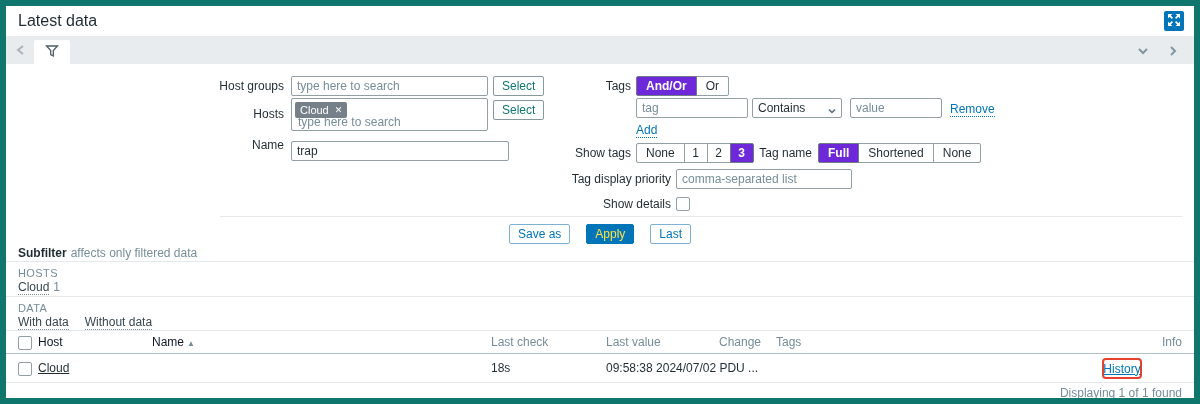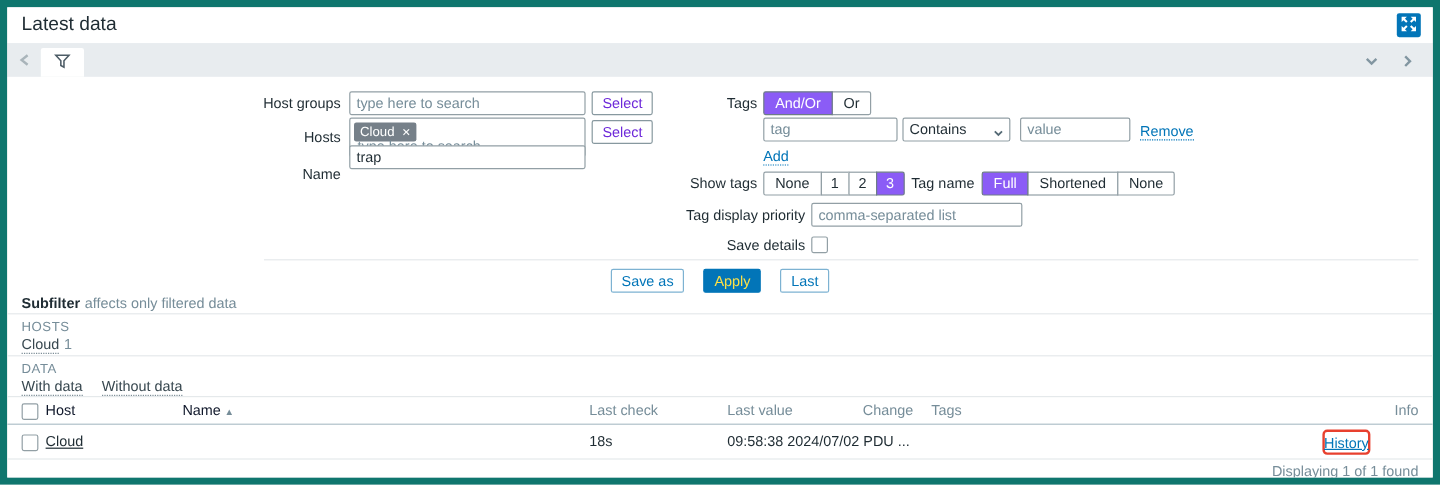--- a/index.html
+++ b/index.html
@@ -30,31 +30,31 @@
   .tinput { position:absolute; height:20px; border:1px solid #929fa5; border-radius:2px;
     padding:0 5px; font-family:"Liberation Sans", sans-serif; font-size:12px; color:#1f2c33; background:#fff; }
   .tinput::placeholder { color:#768d99; opacity:1; }
   .multiselect { position:absolute; left:285px; top:34px; width:197px; height:33px;
     border:1px solid #929fa5; border-radius:2px; background:#fff; }
   .chip { position:absolute; left:3px; top:3px; height:16px; line-height:16px; background:#768089;
     color:#fff; border-radius:2px; padding:0 5px; font-size:11px; display:flex; align-items:center; cursor:default; }
   .chip .x { margin-left:6px; font-size:9px; cursor:pointer; }
   .ms-placeholder { position:absolute; left:6px; top:16px; color:#768d99; }
   .btn { position:absolute; height:20px; padding:0 8px; background:#fff; border:1px solid #87989f;
-    border-radius:2px; font-size:12px; color:#6d28d9; display:inline-flex; align-items:center;
+    border-radius:2px; font-size:12px; color:#0f766e; display:inline-flex; align-items:center;
     justify-content:center; cursor:pointer; font-family:"Liberation Sans", sans-serif; }
   .btn-frame-blue { border-color:#7db2d2; color:#0275b8; }
   .btn-solid { background:#0275b8; border-color:#0275b8; color:#fde047; }
   .seg { position:absolute; display:inline-flex; height:20px; }
   .seg > div { height:20px; line-height:18px; padding:0 9px; border:1px solid #929fa5; background:#fff;
     margin-left:-1px; text-align:center; cursor:pointer; color:#1f2c33; }
   .seg > div:first-child { border-radius:2px 0 0 2px; margin-left:0; }
   .seg > div:last-child { border-radius:0 2px 2px 0; }
   .seg > div.num { padding:0; min-width:24px; }
-  .seg > div.sel { background:#8b5cf6; border-color:#6e7c87; color:#fff; position:relative; z-index:1; }
+  .seg > div.sel { background:#6d28d9; border-color:#6e7c87; color:#fff; position:relative; z-index:1;font-weight:bold; }
   .fakeselect { position:absolute; height:20px; border:1px solid #929fa5; border-radius:2px;
     background:#fff; line-height:18px; padding:0 18px 0 5px; cursor:pointer; }
   .fakeselect .sel-chev { position:absolute; right:4px; top:4px; }
   .link-dotted { position:absolute; color:#0275b8; border-bottom:1px dotted #0275b8; cursor:pointer; line-height:14px; }
   .checkbox { position:absolute; width:14px; height:14px; border:1px solid #929fa5; border-radius:2px;
     background:#fff; cursor:pointer; }
   .divider { position:absolute; border-top:1px solid #e5e9eb; height:0; }
   .buttons-row { position:absolute; top:160px; left:0; right:0; display:flex; gap:16px; justify-content:center; }
   .buttons-row .btn { position:relative; }
   
@@ -135,21 +135,21 @@
     <div class="multiselect">
       <span class="chip">
         <span>Cloud</span>
         <span class="x">✕</span>
       </span>
       <span class="ms-placeholder">type here to search</span>
     </div>
     <button class="btn" style="top:36px; left:487px;">Select</button>
 
     <div class="lbl" style="top:71px; left:0; width:278px;">Name</div>
-    <input class="tinput" style="top: 57px; left: 285px; width: 197px;" value="trap">
+    <input class="tinput" style="top: 77px; left: 285px; width: 218px;" value="trap">
 
     <div class="lbl" style="top:12px; left:540px; width:85px;">Tags</div>
     <div class="seg" style="top:12px; left:630px;">
       <div class="sel">And/Or</div>
       <div>Or</div>
     </div>
 
     <input class="tinput" style="top: 34px; left: 630px; width: 112px;" placeholder="tag">
     <div class="fakeselect" style="top:34px; left:746px; width:90px;">
       <span>Contains</span>
@@ -173,21 +173,21 @@
     <div class="lbl" style="top:79px; left:750px; width:56px;">Tag name</div>
     <div class="seg" style="top:79px; left:812px;">
       <div class="sel">Full</div>
       <div>Shortened</div>
       <div>None</div>
     </div>
 
     <div class="lbl" style="top:105px; left:520px; width:145px;">Tag display priority</div>
     <input class="tinput" style="top: 105px; left: 670px; width: 176px;" placeholder="comma-separated list">
 
-    <div class="lbl" style="top:130px; left:520px; width:145px;">Save details</div>
+    <div class="lbl" style="top:130px; left:520px; width:145px;">Show details</div>
     <div class="checkbox" style="top:133px; left:670px;"></div>
 
     <div class="divider" style="top:152px; left:214px; right:12px;"></div>
 
     <div class="buttons-row">
       <button class="btn btn-frame-blue">Save as</button>
       <button class="btn btn-solid">Apply</button>
       <button class="btn btn-frame-blue">Last</button>
     </div>
 

